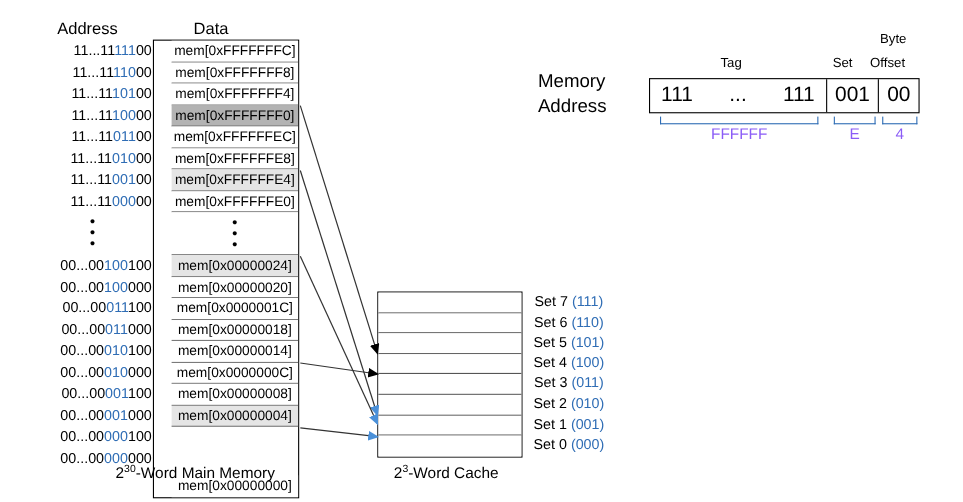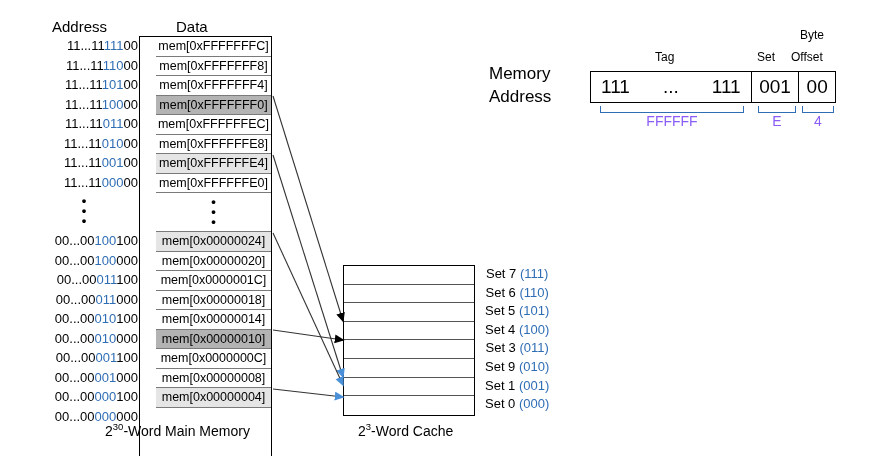--- a/index.html
+++ b/index.html
@@ -230,21 +230,20 @@
     <div class="mem-row ellipsis">
       <span class="vdots">•</span>
       <span class="vdots">•</span>
       <span class="vdots">•</span>
     </div>
     <div class="mem-row fill-blue">mem[0x00000024]</div>
     <div class="mem-row">mem[0x00000020]</div>
     <div class="mem-row">mem[0x0000001C]</div>
     <div class="mem-row">mem[0x00000018]</div>
     <div class="mem-row">mem[0x00000014]</div>
-    <div class="mem-row fill-gray">mem[0x00000010]</div>
     <div class="mem-row">mem[0x0000000C]</div>
     <div class="mem-row">mem[0x00000008]</div>
     <div class="mem-row fill-blue">mem[0x00000004]</div>
     <div class="mem-row last">mem[0x00000000]</div>
   </div>
 
 <div class="abs caption" style="left:105px; top:421px;">
   <span>2</span><sup>30</sup><span>-Word Main Memory</span>
 </div>
 
@@ -258,21 +257,21 @@
     <div class="cache-row fill-blue"></div>
     <div class="cache-row last"></div>
   </div>
 
 <div class="abs" id="set-labels">
     <div class="set-lbl"><span>Set 7</span> <span class="blue">(111)</span></div>
     <div class="set-lbl"><span>Set 6</span> <span class="blue">(110)</span></div>
     <div class="set-lbl"><span>Set 5</span> <span class="blue">(101)</span></div>
     <div class="set-lbl"><span>Set 4</span> <span class="blue">(100)</span></div>
     <div class="set-lbl"><span>Set 3</span> <span class="blue">(011)</span></div>
-    <div class="set-lbl"><span>Set 9</span> <span class="blue">(010)</span></div>
+    <div class="set-lbl"><span>Set 2</span> <span class="blue">(010)</span></div>
     <div class="set-lbl"><span>Set 1</span> <span class="blue">(001)</span></div>
     <div class="set-lbl"><span>Set 0</span> <span class="blue">(000)</span></div>
   </div>
 
 <div class="abs caption" style="left:358px; top:421px;">
   <span>2</span><sup>3</sup><span>-Word Cache</span>
 </div>
 
 <div class="abs" id="mem-addr-label">
   <div>Memory</div>

